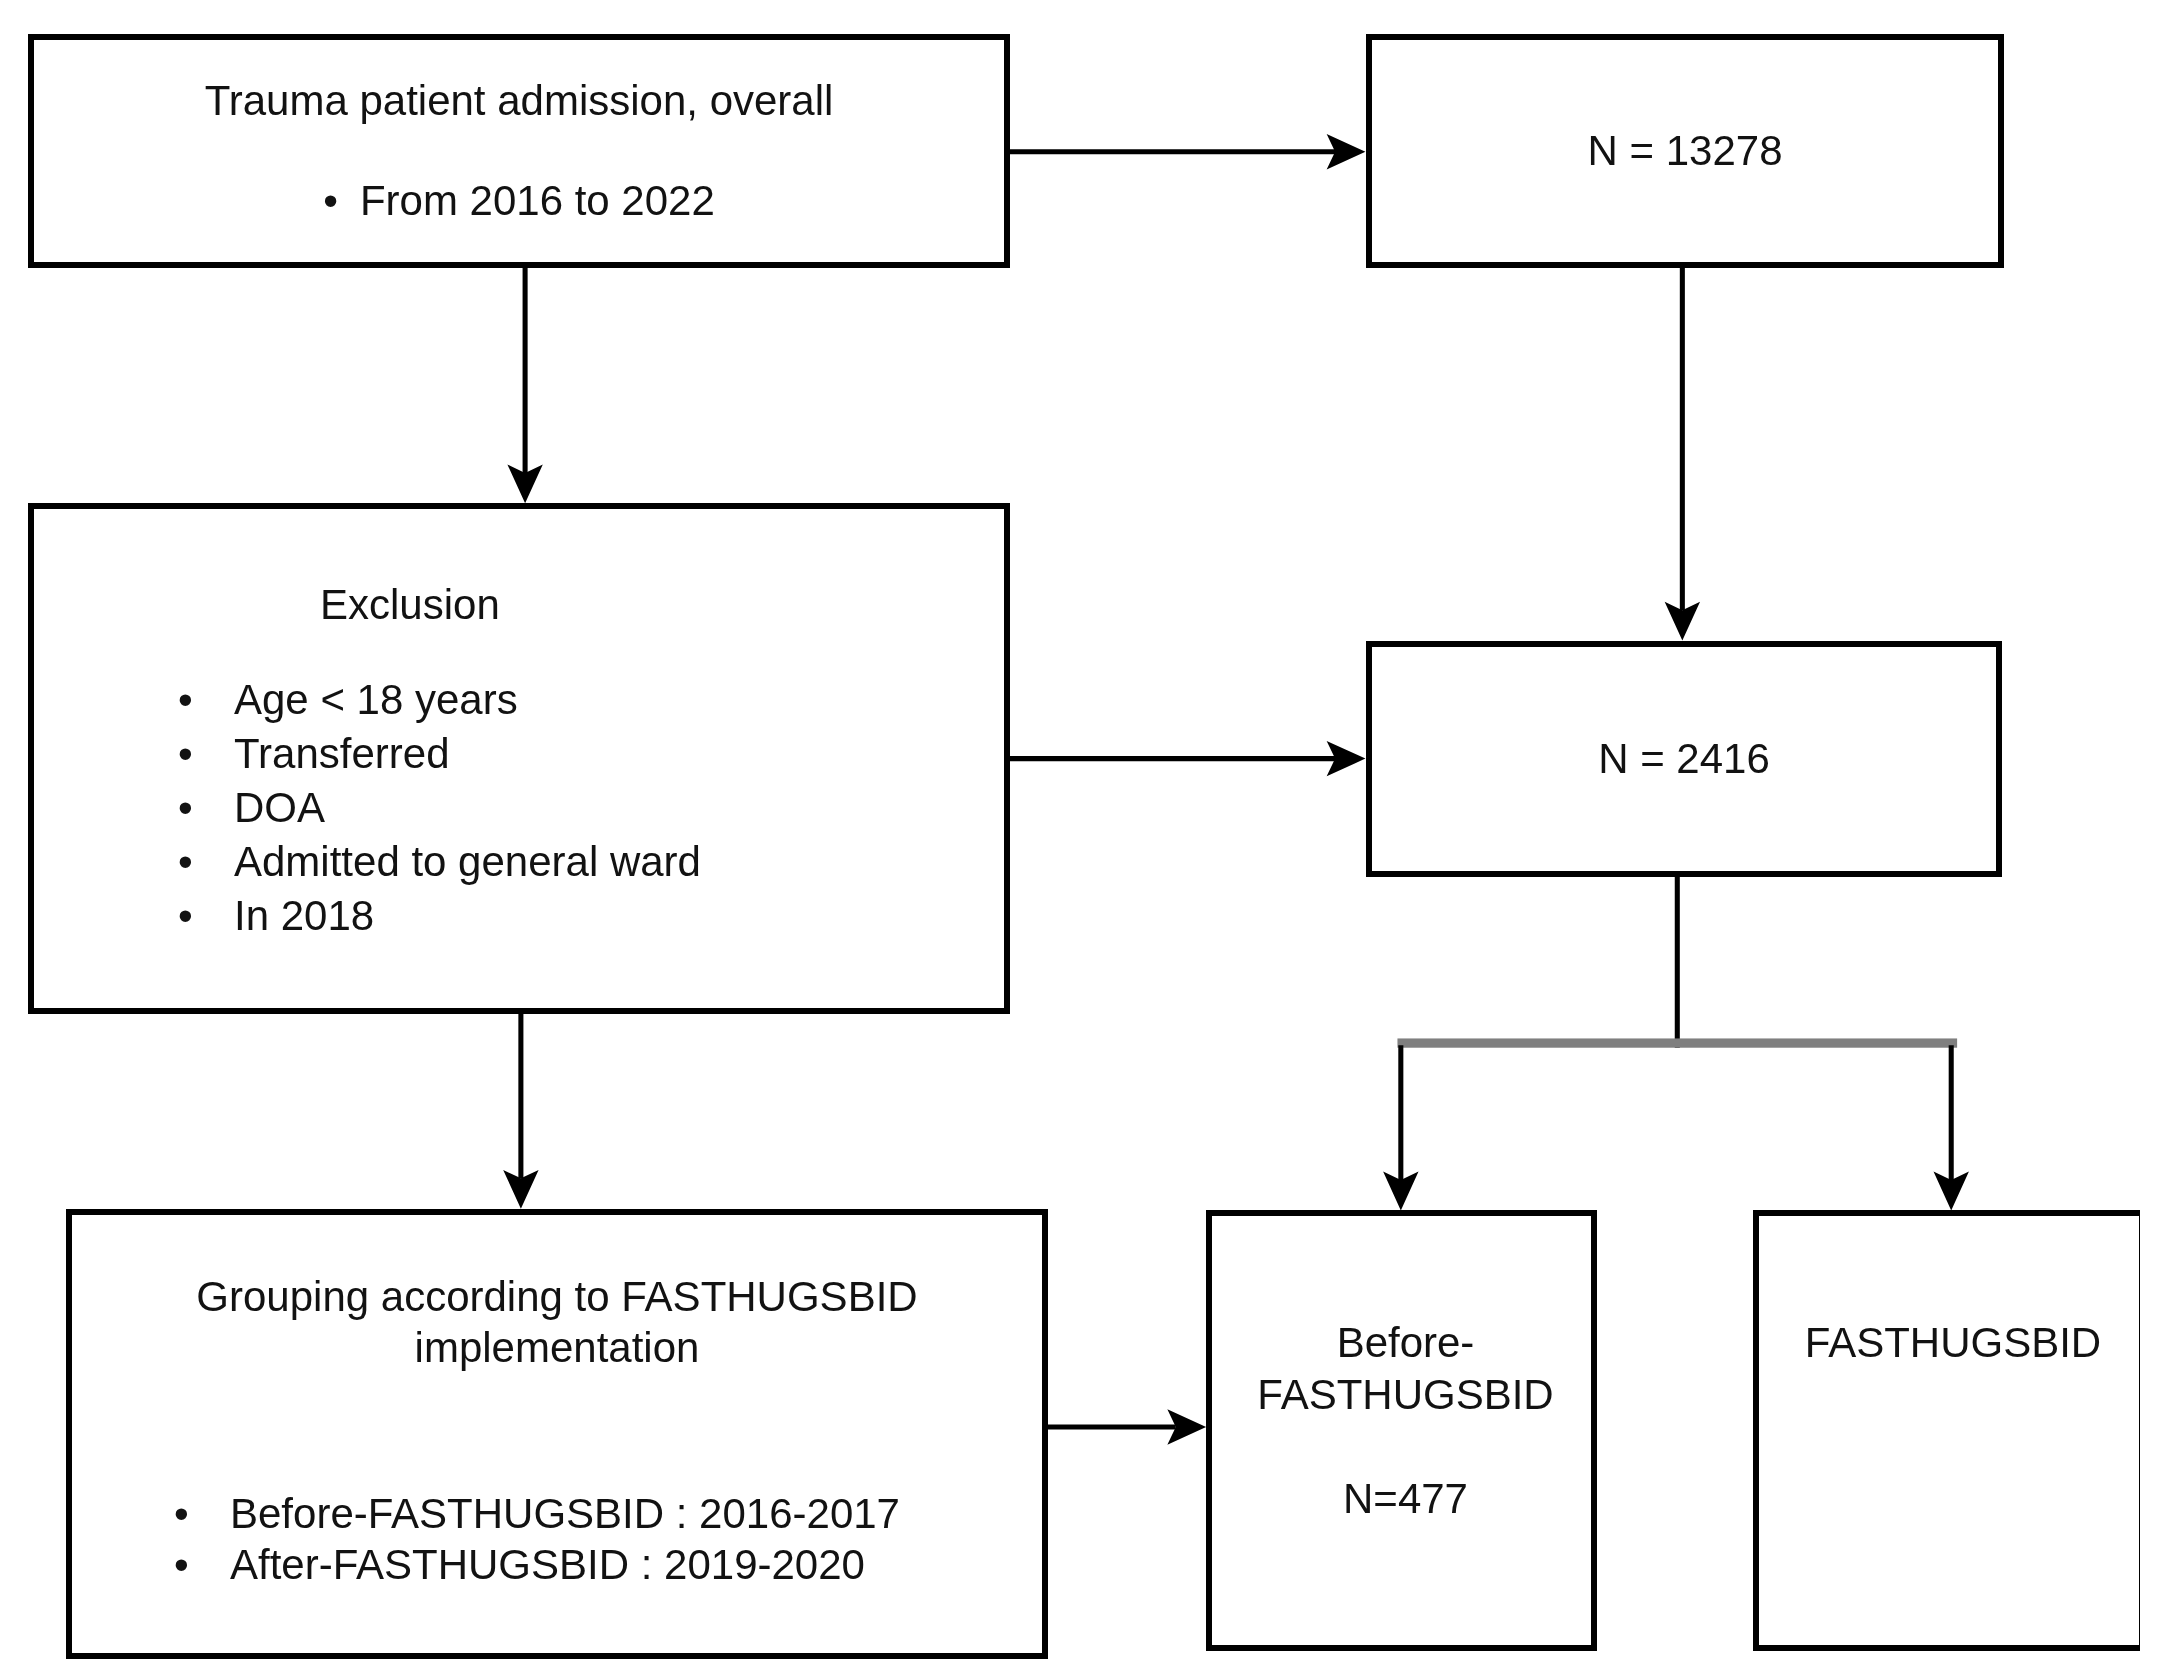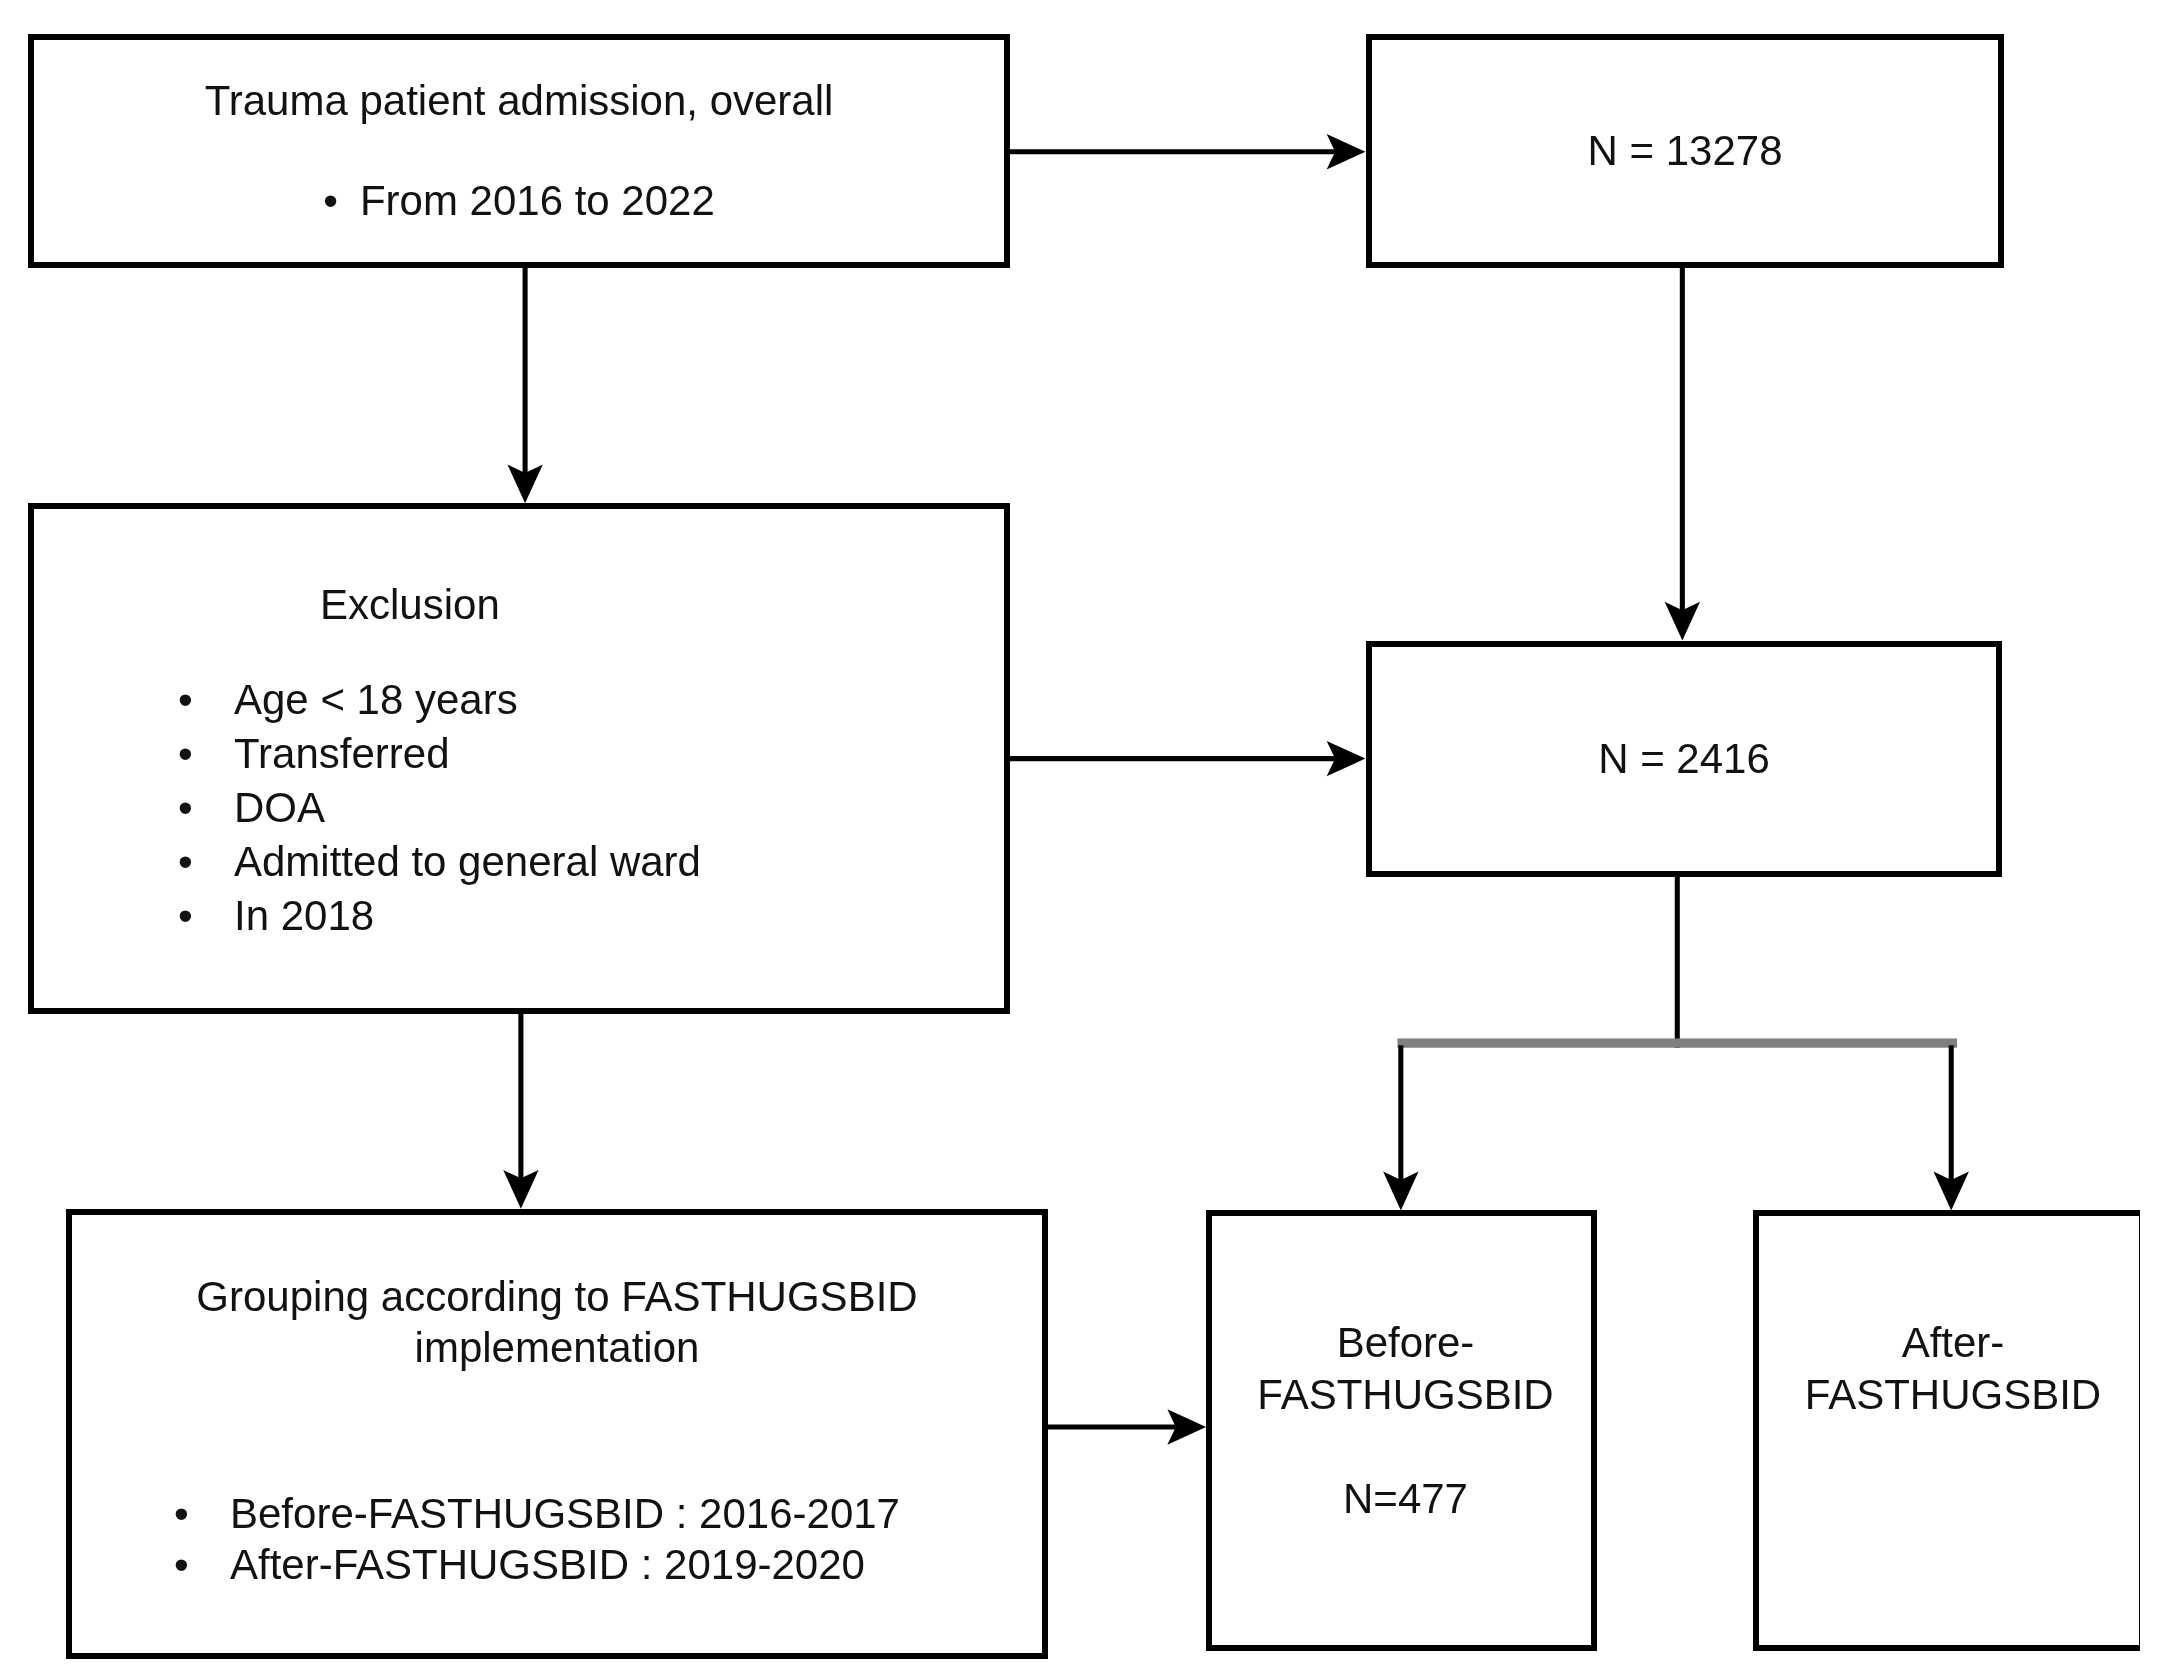--- a/index.html
+++ b/index.html
@@ -149,19 +149,18 @@
   </div>
 
   <div class="box group-box" style="left:1206px;top:1210px;width:391px;height:441px;">
     <div>Before-</div>
     <div>FASTHUGSBID</div>
     <div class="spacer"></div>
     <div>N=477</div>
   </div>
 
   <div class="box group-box" style="left:1753px;top:1210px;width:392px;height:441px;">
-    <div>After-</div>
     <div>FASTHUGSBID</div>
     <div class="spacer"></div>
   </div>
 
 </div>
 
 
 </body></html>

